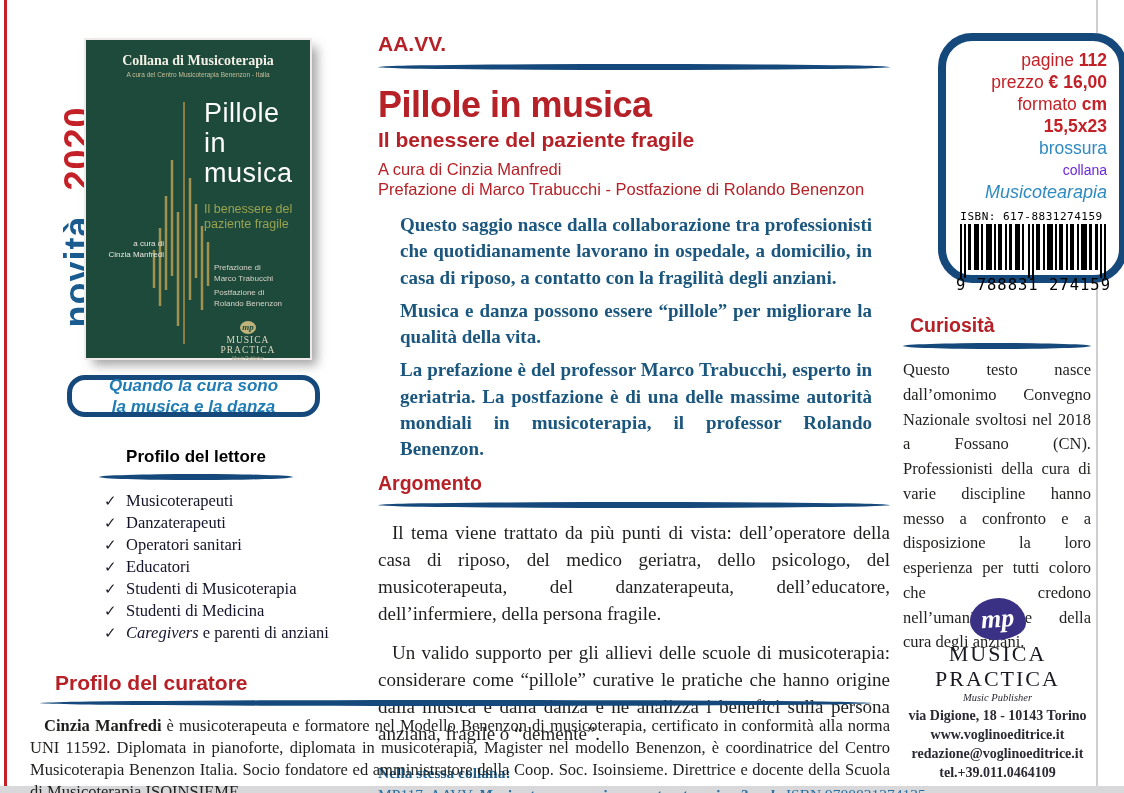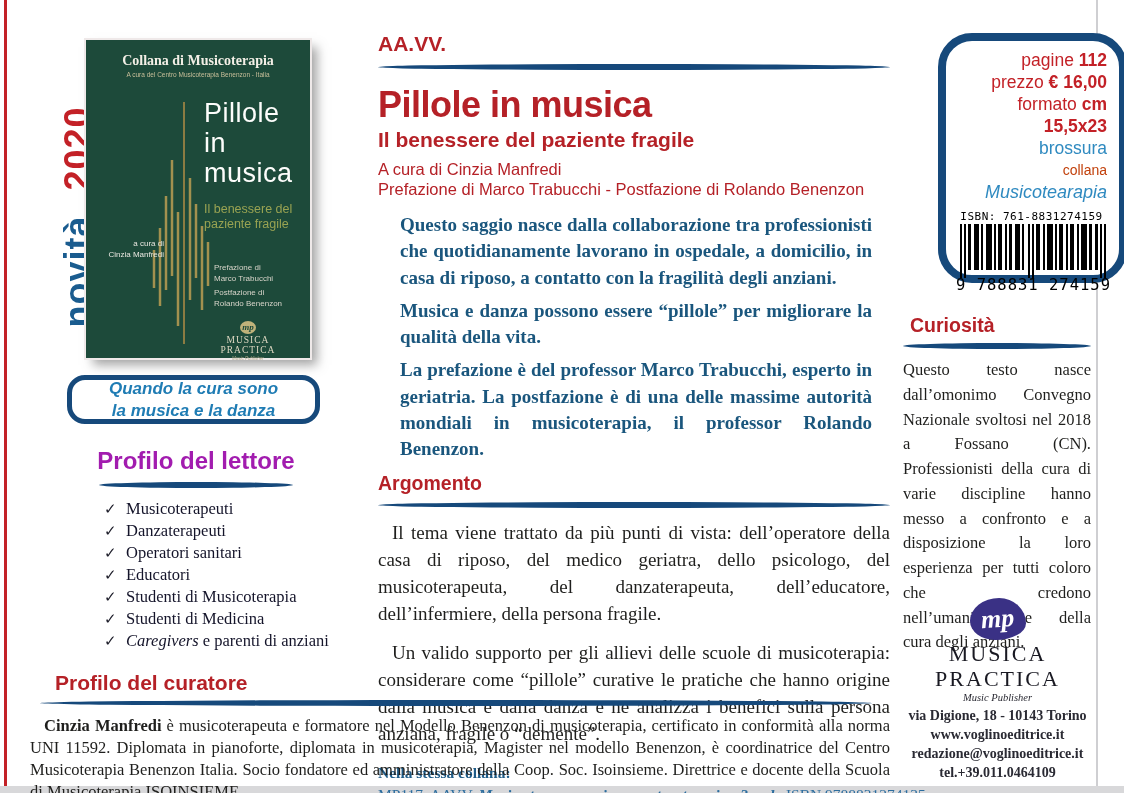--- a/index.html
+++ b/index.html
@@ -41,29 +41,29 @@
                  border-radius:50%; color:#1d4a3a; font-family:"Liberation Serif", serif;
                  font-style:italic; font-weight:bold; font-size:9px; line-height:13px; }
   .cover-logo .nm { font-family:"Liberation Serif", serif; font-size:9.5px; letter-spacing:1px;
                  color:#ded8c2; line-height:1.1; white-space:pre-line; margin-top:1px; }
   .cover-logo .tg { font-size:4.5px; color:#b4ac8d; font-style:italic; }
 
   
   .lens { background:#16497b; border-radius:50%; height:6px; }
 
   
-  .quote-box { position:absolute; left:67px; top:375px; width:253px; height:49px;
+  .quote-box { position:absolute; left:67px; top:375px; width:253px; height:42px;
                border:5px solid #16497b; border-radius:18px; background:#fff;
                display:flex; align-items:center; justify-content:center; }
   .quote-box span { font-style:italic; font-weight:bold; font-size:17px; line-height:1.25;
                color:#1f7cb4; text-align:center; white-space:pre-line; }
 
   
   .reader { position:absolute; left:60px; top:447px; width:272px; }
-  .reader h2 { color:#a21caf; font-size:24px; text-align:center; }
+  .reader h2 { color:#000000; font-size:17px; text-align:center; }
   .reader .lens { width:194px; margin:7px auto 10px auto; }
   .reader ul { list-style:none; font-family:"Liberation Serif", serif; font-size:16.5px;
                color:#14142a; padding-left:44px; }
   .reader li { line-height:21px; }
   .reader .chk { display:inline-block; width:22px; color:#20202c; font-size:15px; }
   .reader .ital { font-style:italic; }
 
   
   .main { position:absolute; left:378px; top:32px; width:512px; }
   .author { color:#b52127; font-weight:bold; font-size:21px; }
@@ -90,21 +90,21 @@
   .curator p { font-family:"Liberation Serif", serif; color:#1f1f1d; font-size:16.5px;
                line-height:1.34; text-align:justify; text-indent:14px; margin-top:9px; }
   .curator .nm { font-weight:bold; }
 
   
   .infobox { position:absolute; left:938px; top:33px; width:189px; height:250px;
              border:8px solid #16497b; border-radius:34px; background:#fff;
              padding:9px 12px 0 10px; text-align:right; }
   .infobox .row { font-size:17.5px; line-height:1.25; }
   .infobox .lred { color:#c32127; } .infobox .vred { color:#c32127; font-weight:bold; }
-  .infobox .lblue { color:#c2410c; font-size:14px; } .infobox .vblue { color:#2f8ac0; }
+  .infobox .lblue { color:#6d28d9; font-size:14px; } .infobox .vblue { color:#2f8ac0; }
   .infobox .vblue-i { color:#2f8ac0; font-style:italic; font-size:18px; }
   .barcode { margin-top:6px; text-align:center; }
   .barcode .isbn { font-family:"DejaVu Sans Mono", monospace; font-size:11px; color:#000;
                    letter-spacing:.5px; white-space:nowrap; }
   .barcode svg { display:block; margin:1px auto 0 auto; }
   .barcode .digits { font-family:"DejaVu Sans Mono", monospace; font-size:15.5px; color:#000;
                    margin-top:-2px; letter-spacing:1px; white-space:nowrap;text-align:center; }
 
   .curio { position:absolute; left:903px; top:314px; width:188px; }
   .curio h2 { color:#b52127; font-weight:bold; font-size:19.5px; margin-left:7px; }
@@ -227,21 +227,21 @@
     <p><span class="nm">Cinzia Manfredi</span><span> è musicoterapeuta e formatore nel Modello Benenzon di musicoterapia, certificato in conformità alla norma UNI 11592. Diplomata in pianoforte, diplomata in musicoterapia, Magister nel modello Benenzon, è coordinatrice del Centro Musicoterapia Benenzon Italia. Socio fondatore ed amministratore della Coop. Soc. Isoinsieme. Direttrice e docente della Scuola di Musicoterapia ISOINSIEME.</span></p>
   </div>
 
   <div class="infobox">
     <div class="row"><span class="lred">pagine </span><span class="vred">112</span></div>
     <div class="row"><span class="lred">prezzo </span><span class="vred">€ 16,00</span></div>
     <div class="row"><span class="lred">formato </span><span class="vred">cm 15,5x23</span></div>
     <div class="row"><span class="vblue">brossura</span></div>
     <div class="row"><span class="lblue">collana </span><span class="vblue-i">Musicotearapia</span></div>
     <div class="barcode">
-      <div class="isbn">ISBN: 761-8831274159</div>
+      <div class="isbn">ISBN: 617-8831274159</div>
       <svg width="148" height="54" viewBox="0 0 148 54">
         <g fill="#000">
           <rect x="2" y="0" width="2" height="54"></rect>
             <rect x="6" y="0" width="2" height="54"></rect>
           <rect x="10" y="0" width="3" height="46"></rect>
             <rect x="16" y="0" width="5" height="46"></rect>
           <rect x="23" y="0" width="2" height="46"></rect>
             <rect x="28" y="0" width="6" height="46"></rect>
           <rect x="36" y="0" width="2" height="46"></rect>
             <rect x="40" y="0" width="4" height="46"></rect>

